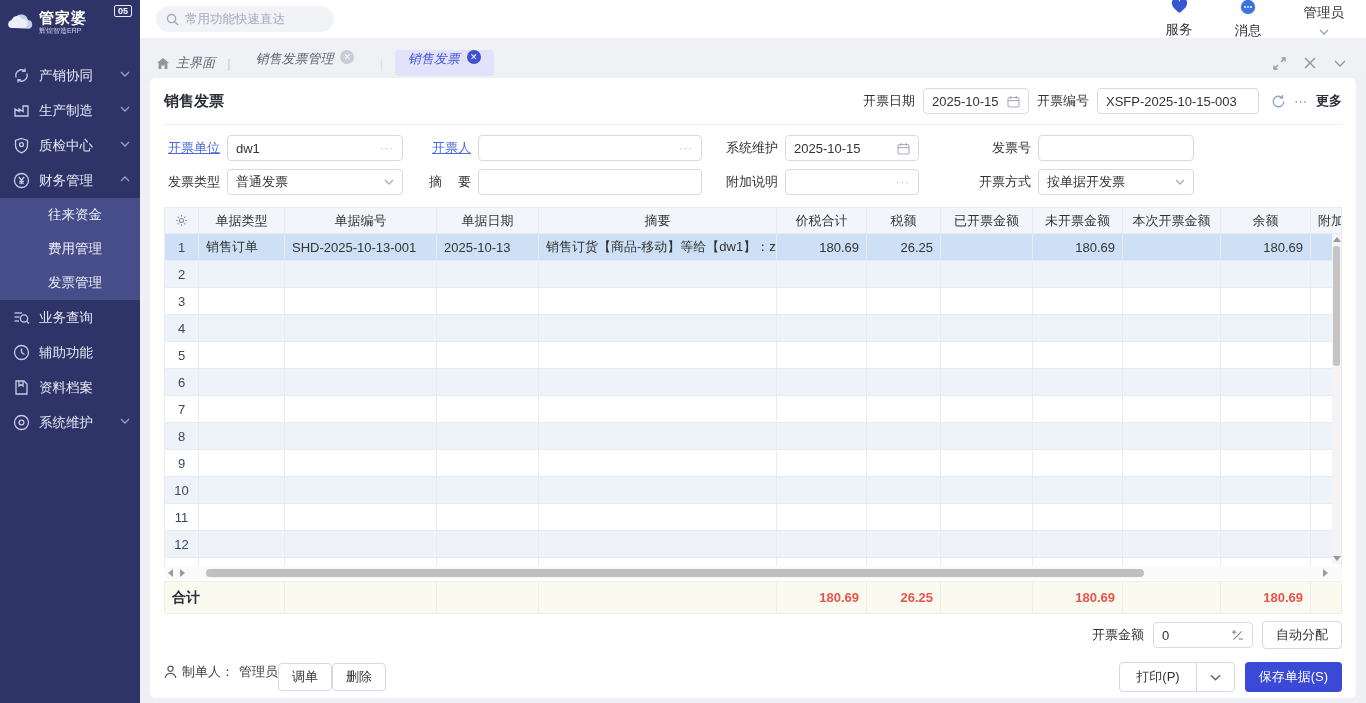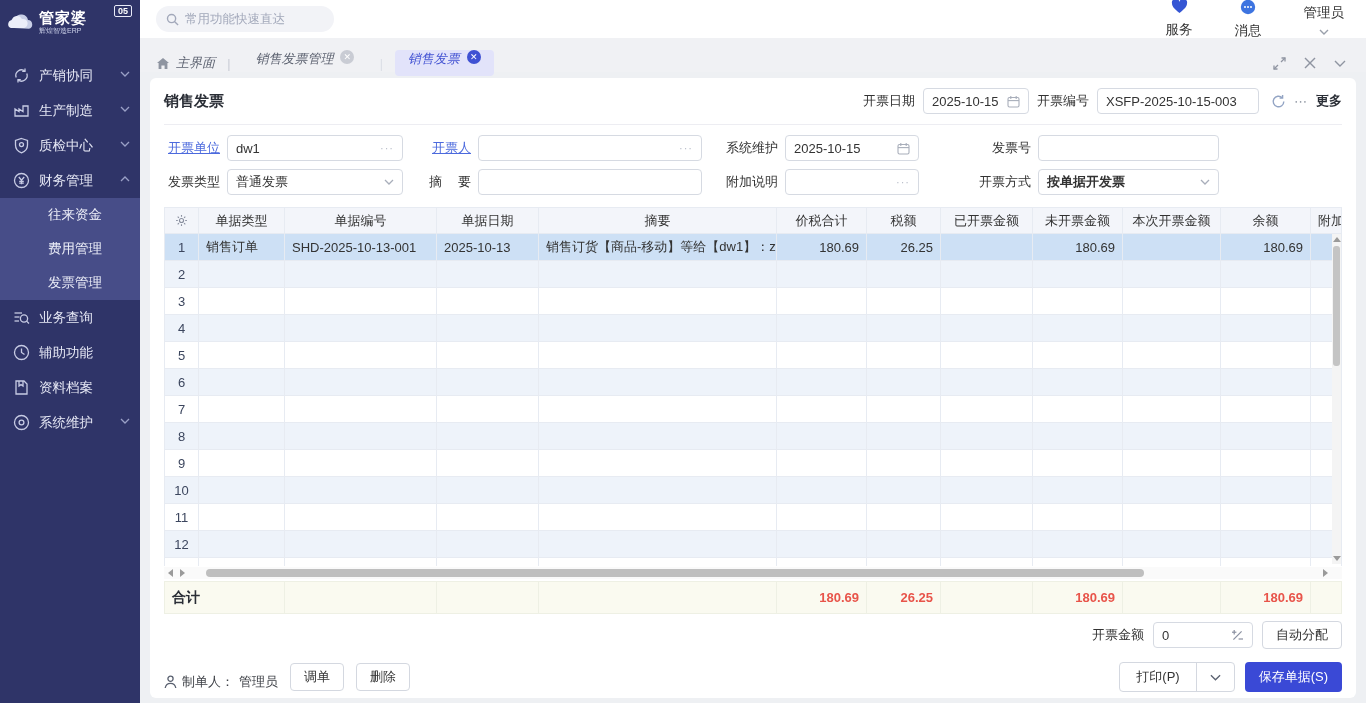--- a/index.html
+++ b/index.html
@@ -51,21 +51,21 @@
   .inp .suffix { margin-left:auto; color:#b9bec9; font-size:11px; letter-spacing:1px; padding-left:4px; }
   .icon-btn { cursor:pointer; }
 
   .form { padding:10px 2px 4px 2px; flex:none; }
   .form-row { display:flex; align-items:center; height:26px; margin-bottom:8px; }
   .lbl { text-align:right; white-space:nowrap; }
   .lbl.link { color:#4c6add; text-decoration:underline; cursor:pointer; }
   .w-lbl1 { width:54px; } .w-inp1 { width:176px; margin-left:7px; }
   .w-lbl2 { width:42px; margin-left:26px; } .w-inp2 { width:224px; margin-left:7px; }
   .w-lbl3 { width:56px; margin-left:20px; } .w-inp3 { width:134px; margin-left:7px; }
-  .w-lbl4 { width:56px; margin-left:56px; } .w-inp4 { width:181px; margin-left:7px;font-weight:bold; }
+  .w-lbl4 { width:56px; margin-left:56px; } .w-inp4 { width:156px; margin-left:7px; }
   .jl { display:inline-block; width:42px; text-align:justify; text-align-last:justify; }
 
   
   .grid-wrap { position:relative; flex:none; height:359px; overflow:hidden; }
   table.grid { width:100%; border-collapse:collapse; table-layout:fixed; }
   .grid th, .grid td { border:1px solid #e7ebf2; height:27px; padding:0 7px; font-weight:normal; overflow:hidden; white-space:nowrap; }
   .grid th { background:#f3f5fa; text-align:center; color:#333; height:26px; }
   .grid td { background:#fff; }
   .grid tr.even td { background:#eef3fa; }
   .grid tr.selected td { background:#cde0f5; }
@@ -86,21 +86,21 @@
 
   table.totals { width:100%; border-collapse:collapse; table-layout:fixed; flex:none; }
   .totals td { background:#fafaf0; border:1px solid #eef0e4; height:32px; padding:0 7px; white-space:nowrap; }
   .totals .t-label { font-weight:bold; color:#2a2e36; font-size:14px; }
   .totals .num { text-align:right; color:#e8544a; font-weight:bold; }
 
   .amount-row { display:flex; align-items:center; justify-content:flex-end; height:42px; gap:9px; flex:none; }
   .btn { height:28px; border:1px solid #d4d8e0; border-radius:4px; background:#fff; color:#333; padding:0 13px; display:inline-flex; align-items:center; justify-content:center; cursor:pointer; font-size:13px; }
   .panel-foot { display:flex; align-items:center; height:42px; flex:none; }
   .creator { display:flex; align-items:center; gap:5px; color:#3c3f45; }
-  .foot-left { display:flex; align-items:flex-end; gap:12px; }
+  .foot-left { display:flex; align-items:flex-start; }
   .foot-right { margin-left:auto; display:flex; align-items:center; gap:10px; }
   .split-btn { display:inline-flex; height:30px; border:1px solid #d4d8e0; border-radius:4px; overflow:hidden; background:#fff; }
   .split-btn .sp-main { padding:0 16px; display:flex; align-items:center; cursor:pointer; }
   .split-btn .sp-arrow { width:38px; display:flex; align-items:center; justify-content:center; border-left:1px solid #d4d8e0; cursor:pointer; color:#5a6170; }
   .btn-primary { height:30px; background:#3a49d6; border:none; color:#fff; border-radius:4px; padding:0 14px; display:inline-flex; align-items:center; cursor:pointer; font-size:13px; }
   .refresh-wrap { display:flex; align-items:center; gap:8px; margin-left:4px; }
   .dots { color:#9aa0ab; letter-spacing:1px; cursor:pointer; }
   .more { font-weight:bold; color:#2a2e36; cursor:pointer; }
 </style>
 </head>

